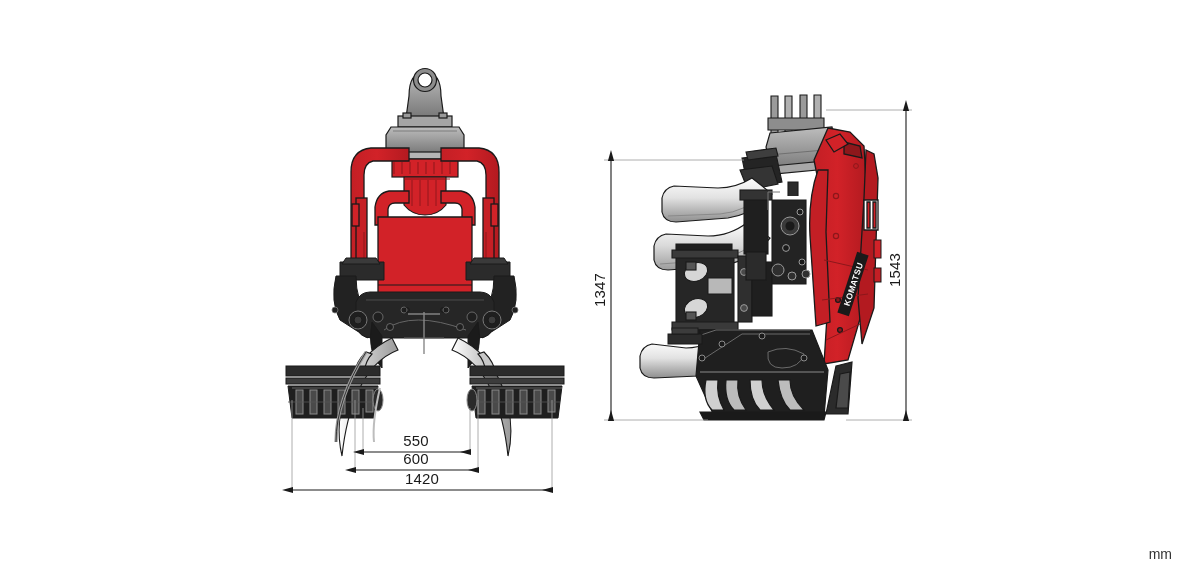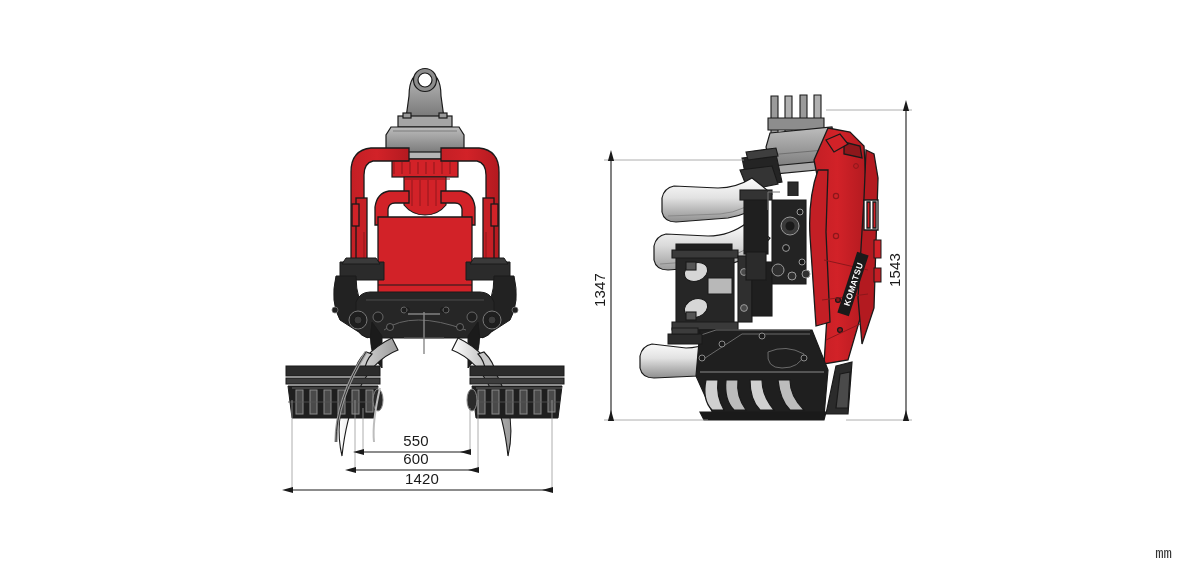--- a/index.html
+++ b/index.html
@@ -2,21 +2,21 @@
 <html><head>
 <meta charset="utf-8">
 <style>
   html,body{margin:0;padding:0;background:#ffffff;}
   body{width:1200px;height:575px;position:relative;overflow:hidden;
        font-family:"Liberation Sans","DejaVu Sans",sans-serif;}
   .stage{position:absolute;inset:0;width:1200px;height:575px;}
   svg{display:block;}
   .dimtext{font-family:"Liberation Sans","DejaVu Sans",sans-serif;
            font-size:15px;fill:#1a1a1a;letter-spacing:.2px;}
-  .unittext{position:absolute;right:28px;bottom:13px;font-size:14px;color:#333;font-family:Liberation Mono, monospace;}
+  .unittext{position:absolute;right:28px;bottom:13px;font-size:14px;color:#333;}
   .badge-text{font-family:"Liberation Sans","DejaVu Sans",sans-serif;
               font-size:8.5px;font-weight:bold;fill:#ffffff;letter-spacing:.4px;}
 </style>
 </head>
 <body>
 
 <div class="stage">
 <svg width="1200" height="575" viewBox="0 0 1200 575" xmlns="http://www.w3.org/2000/svg">
 
   <defs>

